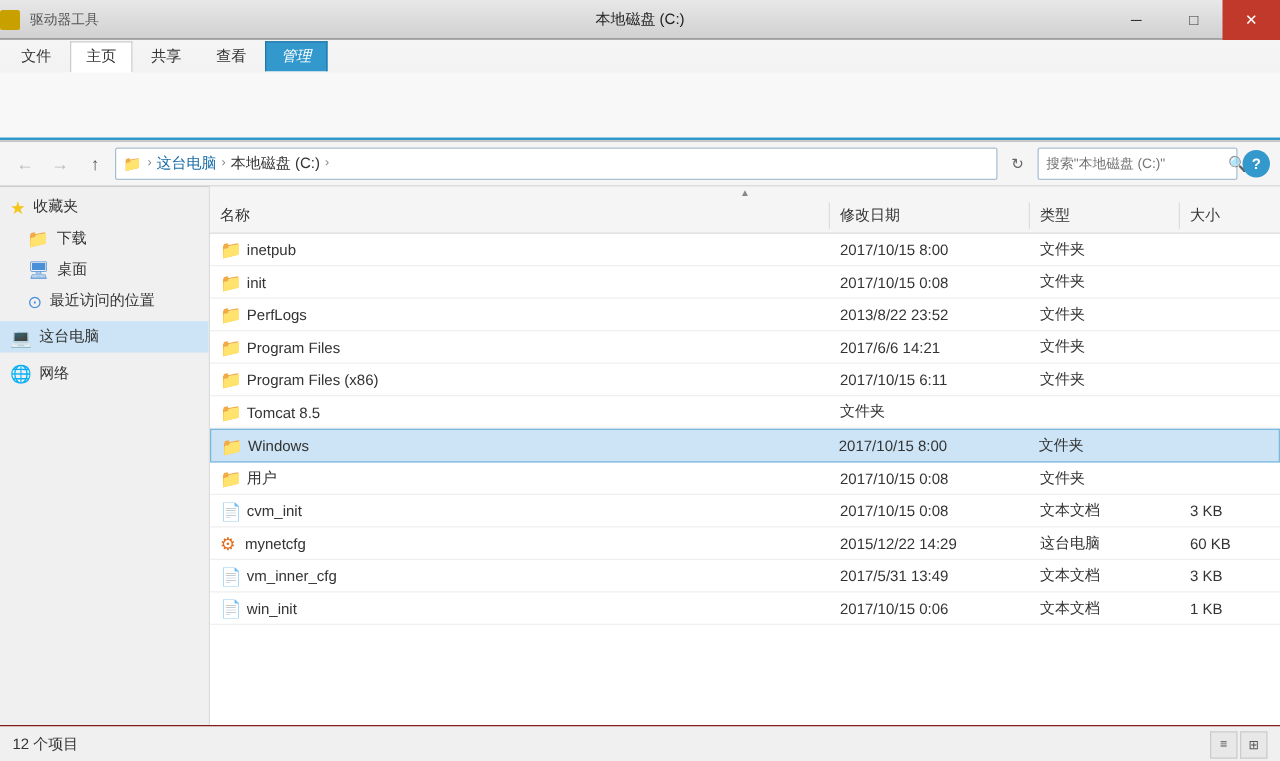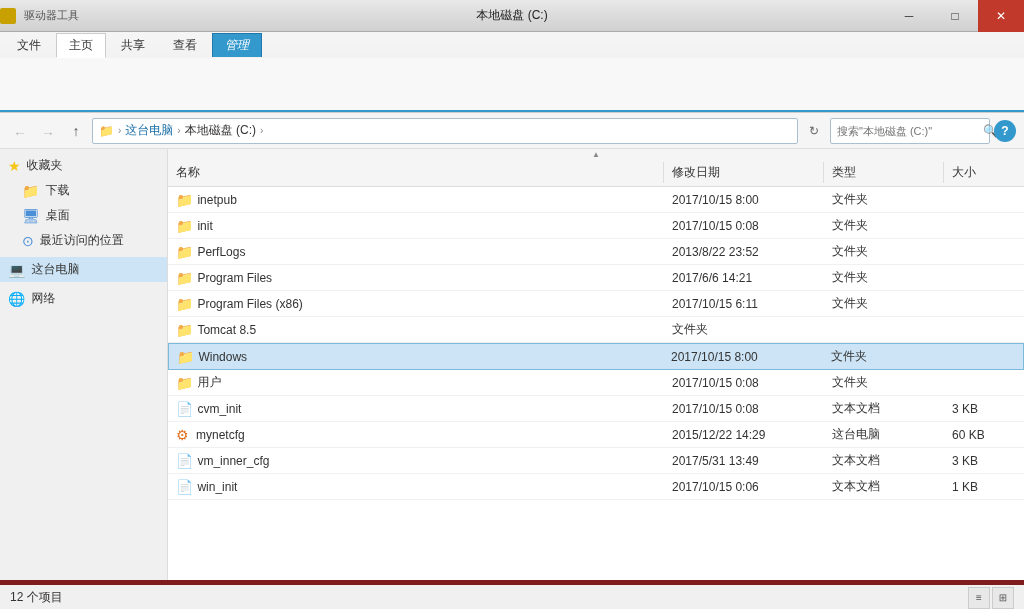--- a/index.html
+++ b/index.html
@@ -110,21 +110,21 @@
     .file-row td, .file-cell {
       padding: 4px 8px; font-size: 12px; color: #333; display: flex; align-items: center; gap: 4px; overflow: hidden; white-space: nowrap;
     }
     .file-icon { font-size: 14px; min-width: 16px; }
     .folder-yellow { color: #e8c030; }
     .doc-icon { color: #4a7fd4; }
     .app-icon { color: #e07020; }
 
     
     .status-bar {
-      height: 30px; background: #f0f0f0; border-top: 5px solid #7f1d1d;
+      height: 30px; background: #f0f0f0; border-top: 1px solid #7f1d1d;
       display: flex; align-items: center; padding: 0 10px; justify-content: space-between;
     }
     .status-text { font-size: 12px; color: #333; }
     .view-btns { display: flex; gap: 2px; }
     .view-btn { width: 22px; height: 22px; border: 1px solid #ccc; background: #e8e8e8; display: flex; align-items: center; justify-content: center; cursor: pointer; font-size: 10px; color: #555; }
 
     
     ::-webkit-scrollbar { width: 12px; }
     ::-webkit-scrollbar-track { background: #f0f0f0; }
     ::-webkit-scrollbar-thumb { background: #c0c0c0; border: 2px solid #f0f0f0; }

